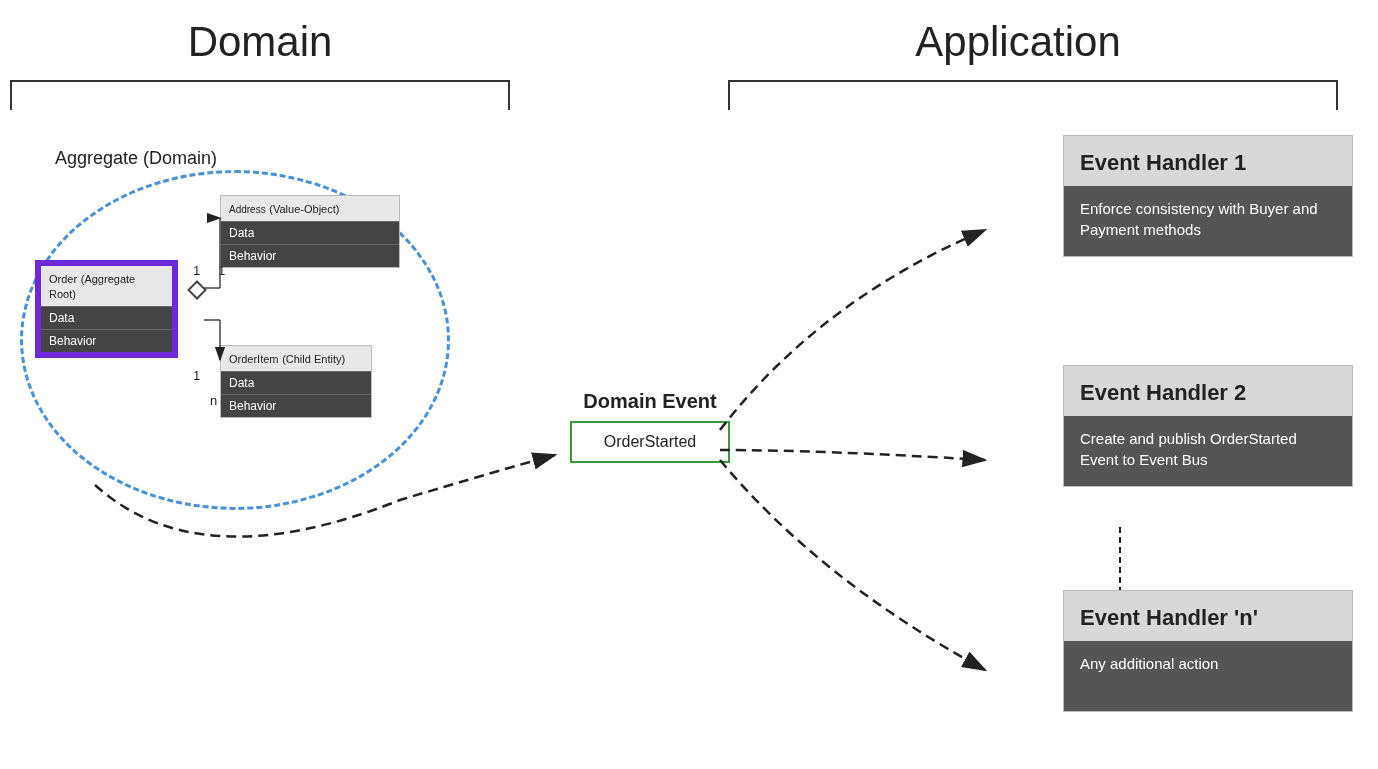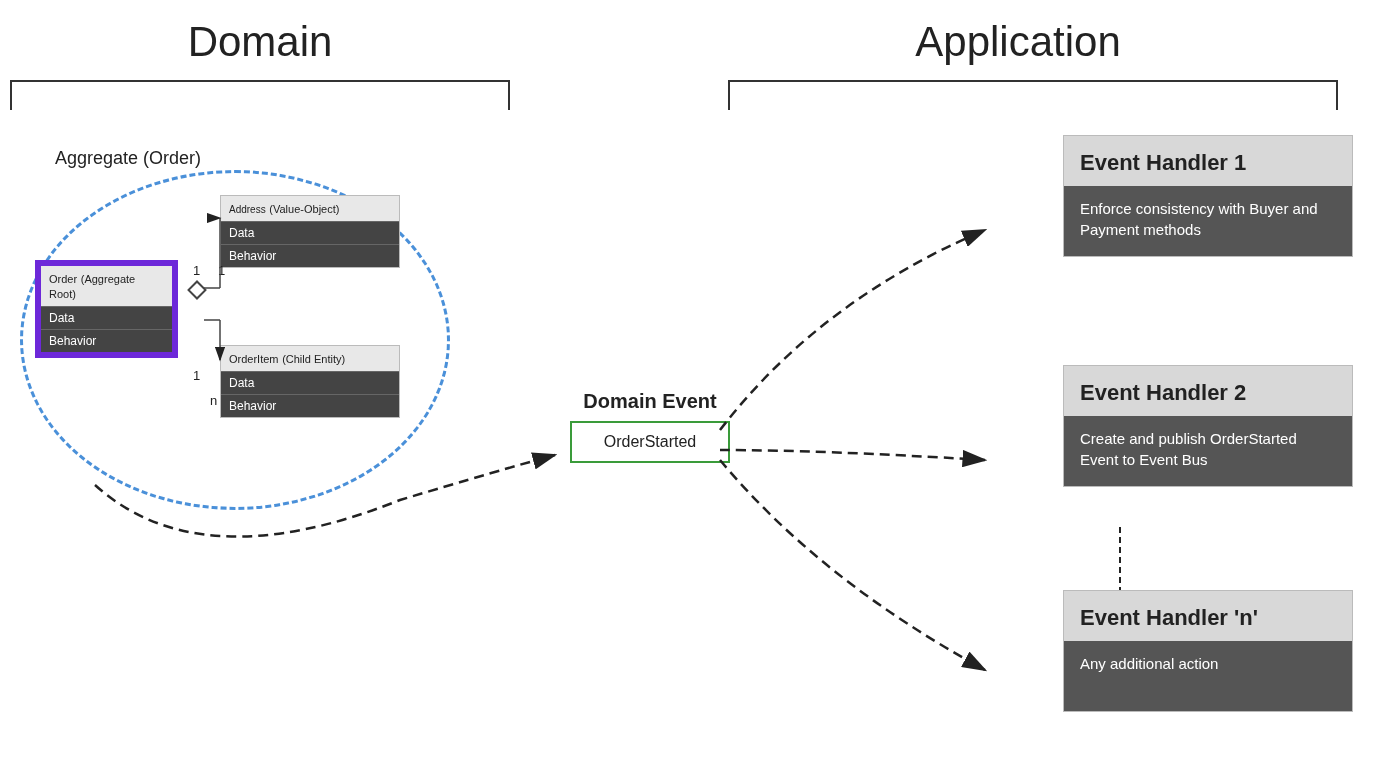--- a/index.html
+++ b/index.html
@@ -151,21 +151,21 @@
       font-size: 12px;
       padding: 4px 8px;
       border-top: 1px solid #666;
     }
 
     
     .orderitem-box {
       position: absolute;
       top: 345px;
       left: 220px;
-      width: 180px;
+      width: 152px;
       background: #e8e8e8;
       border: 1px solid #bbb;
     }
     .orderitem-box-title {
       font-size: 13px;
       padding: 5px 8px;
       color: #222;
       font-weight: 600;
     }
     .orderitem-box-title span {
@@ -263,21 +263,21 @@
   </style>
 </head>
 <body>
 
 <div class="domain-section">
   <div class="domain-title section-label">Domain</div>
   <div class="domain-bracket"></div>
 
   <div class="aggregate-label">
     <strong>Aggregate</strong>
-    <span>(Order)</span>
+    <span>(Domain)</span>
   </div>
 
   <div class="aggregate-oval"></div>
 
   <div class="order-box">
     <div class="order-box-title">
       <span>Order</span>
       <span style="font-weight:400;font-size:11px;">(Aggregate Root)</span>
     </div>
     <div class="order-box-row">Data</div>

